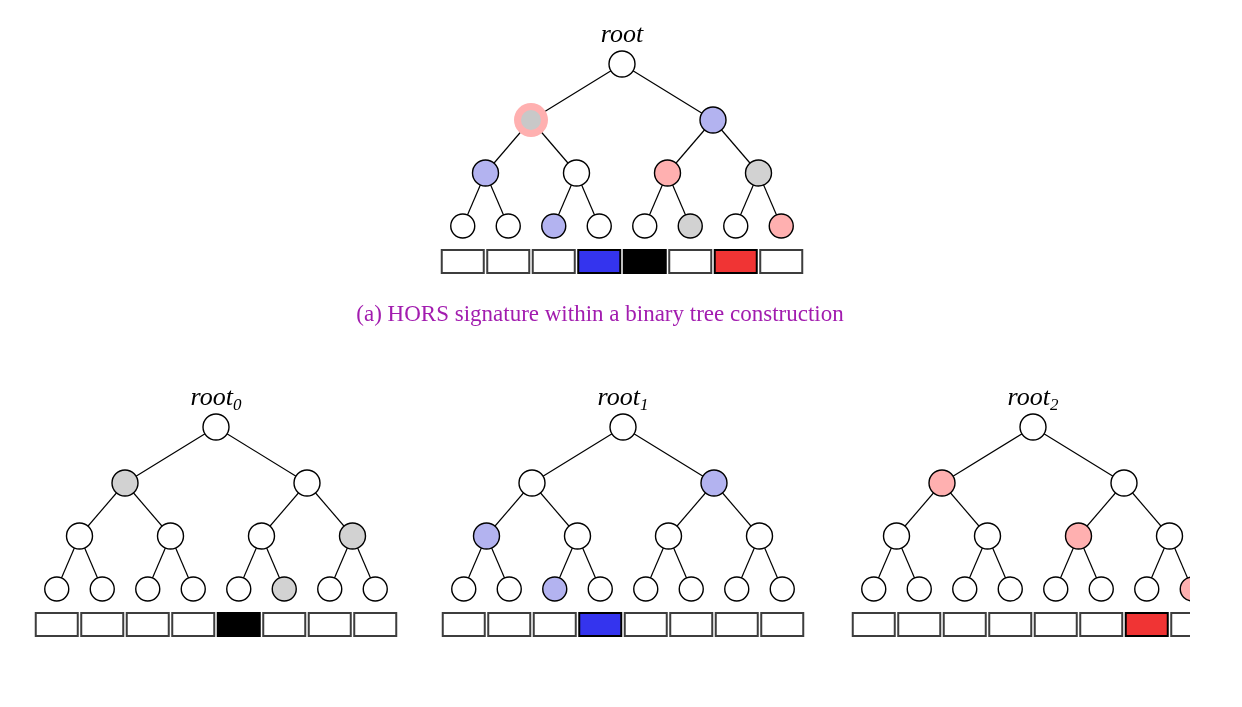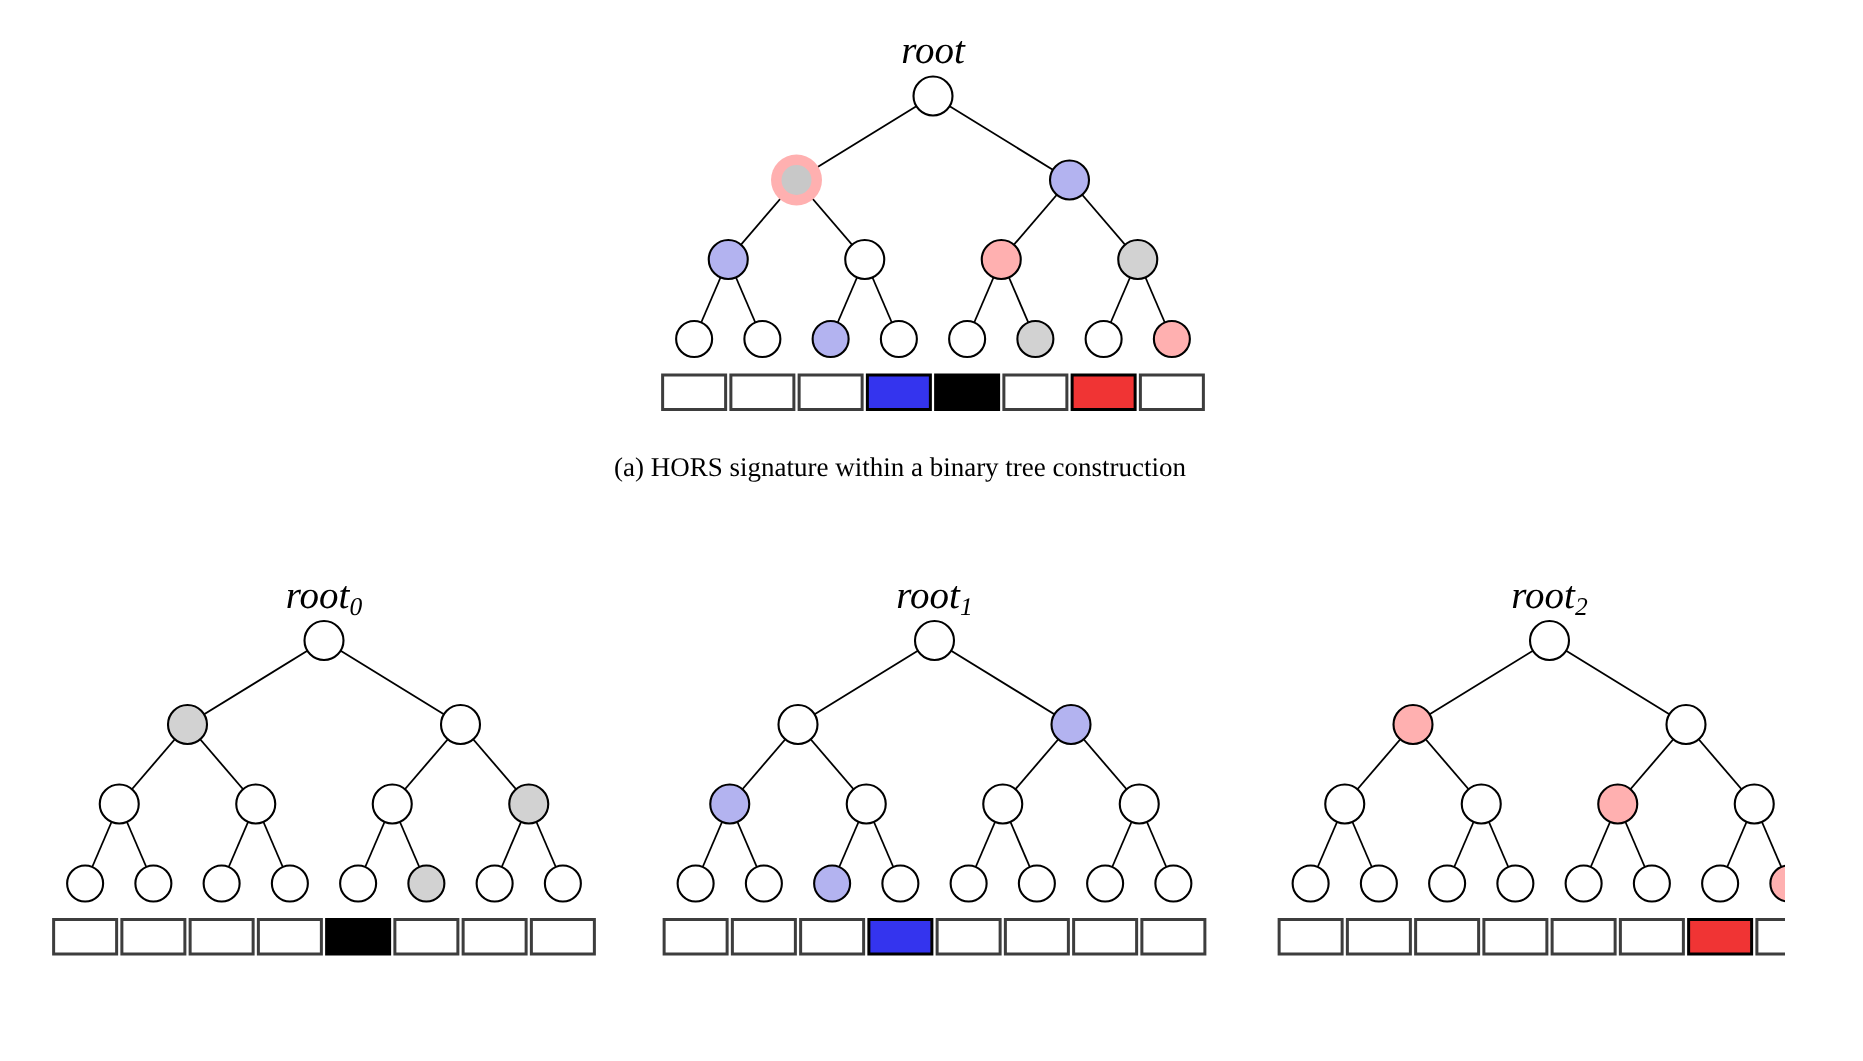--- a/index.html
+++ b/index.html
@@ -18,22 +18,22 @@
   .diagram-svg {
     position: absolute;
     left: 0;
     top: 0;
   }
   .caption {
     position: absolute;
     transform: translateX(-50%);
     white-space: nowrap;
     font-family: "Liberation Serif", serif;
-    font-size: 18px;
-    color: #000000;
+    font-size: 23px;
+    color: #a21caf;
     text-align: center;
   }
   .caption .kappa {
     font-style: italic;
   }
 </style>
 </head>
 <body>
 
 <div class="canvas">

